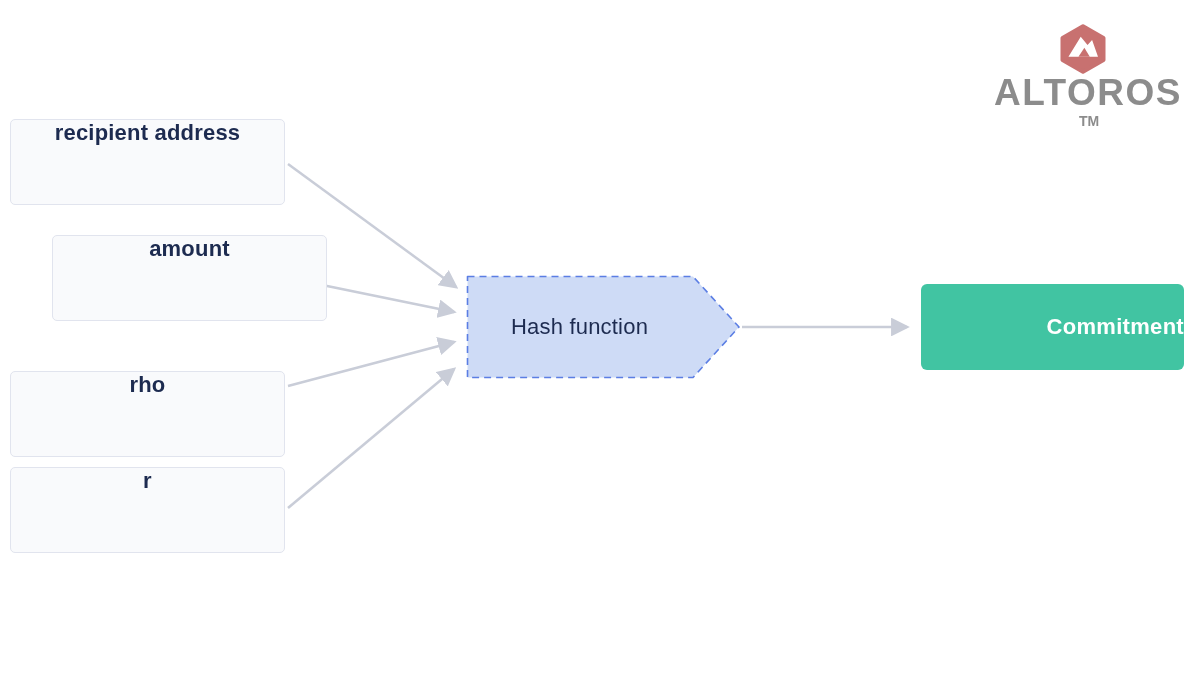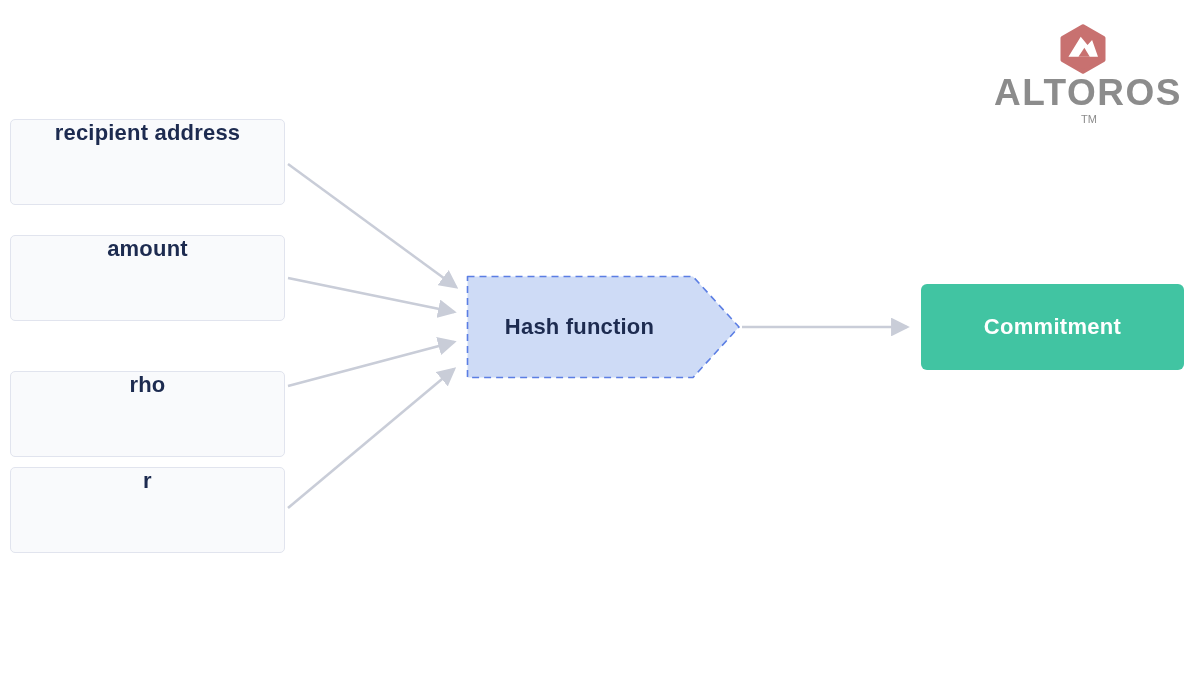--- a/index.html
+++ b/index.html
@@ -35,21 +35,21 @@
     box-sizing: border-box;
     display: flex;
     align-items: flex-start;
     justify-content: center;
     color: #1d2b50;
     font-size: 22px;
     font-weight: 600;
     letter-spacing: 0.2px;
   }
   .input-box.pos-0 { top: 119px; }
-  .input-box.pos-1 { top: 235px; }
+  .input-box.pos-1 { top: 235px; margin-left: 42px; }
   .input-box.pos-2 { top: 371px; }
   .input-box.pos-3 { top: 467px; }
 
   
   .hash-shape {
     position: absolute;
     left: 466px;
     top: 275px;
     width: 276px;
     height: 104px;
@@ -58,36 +58,36 @@
     position: absolute;
     left: 466px;
     top: 275px;
     width: 227px;
     height: 104px;
     display: flex;
     align-items: center;
     justify-content: center;
     color: #1d2b50;
     font-size: 22px;
-    font-weight: 700;
+    font-weight: 400;
     letter-spacing: 0.2px;
   }
 
   
   .output-box {
     position: absolute;
     left: 921px;
     top: 284px;
     width: 263px;
     height: 86px;
     background: #41c4a2;
     border-radius: 6px;
     display: flex;
     align-items: center;
-    justify-content: center;
+    justify-content: flex-end;
     color: #ffffff;
     font-size: 22px;
     font-weight: 600;
     letter-spacing: 0.3px;
   }
 
   
   .logo {
     position: absolute;
     top: 24px;
@@ -99,22 +99,22 @@
   .logo-icon { display: block; margin-right: 10px; }
   .logo-text {
     color: #8c8c8c;
     font-size: 37px;
     font-weight: 700;
     letter-spacing: 1.5px;
     line-height: 1;
   }
   .logo-tm {
     color: #8c8c8c;
-    font-size: 11px;
-    font-weight: 400;
+    font-size: 14px;
+    font-weight: 700;
     vertical-align: top;
     position: relative;
     top: 2px;
     margin-left: 2px;
   }
 </style>
 </head>
 <body>
 
 <div class="canvas">

